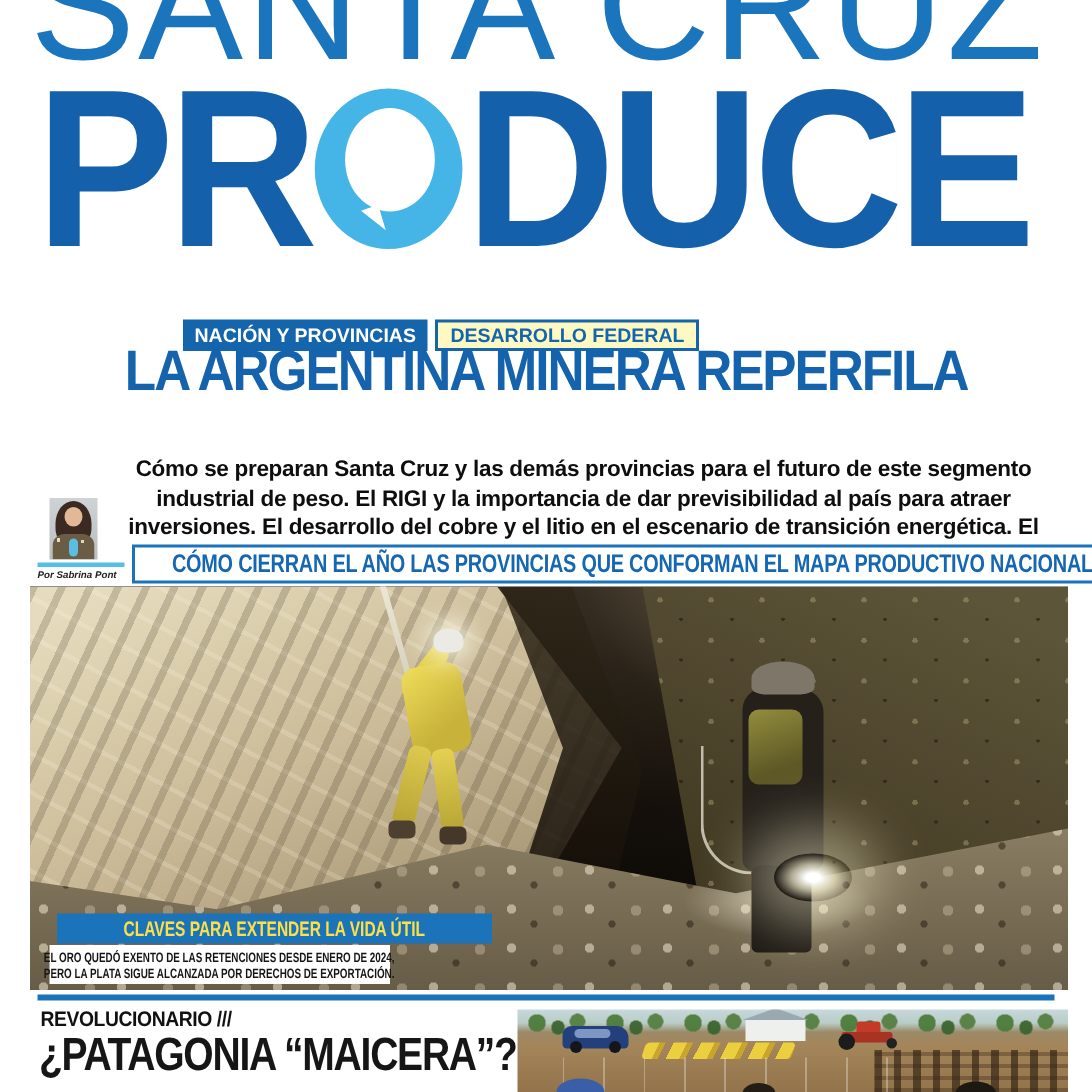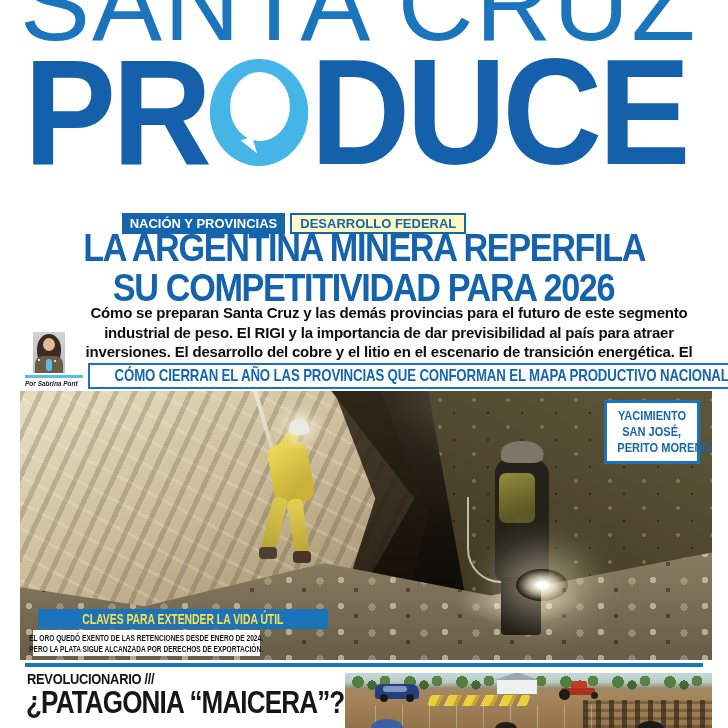--- a/index.html
+++ b/index.html
@@ -330,21 +330,20 @@
   </div>
 
 
   <div class="tags-row">
     <span class="tag tag-solid">NACIÓN Y PROVINCIAS</span>
     <span class="tag tag-outline">DESARROLLO FEDERAL</span>
   </div>
 
   <div class="headline">
     <div><span>LA ARGENTINA MINERA REPERFILA</span></div>
-    <div><span>SU COMPETITIVIDAD PARA 2026</span></div>
   </div>
 
   <div class="lede">Cómo se preparan Santa Cruz y las demás provincias para el futuro de este segmento industrial de peso. El RIGI y la importancia de dar previsibilidad al país para atraer inversiones. El desarrollo del cobre y el litio en el escenario de transición energética. El avance de Mendoza.</div>
 
   <div class="author">
     <div class="avatar">
       <span class="hair"></span>
       <span class="face"></span>
       <span class="top"></span>
       <span class="mic"></span>
@@ -377,25 +376,20 @@
 
     <div class="miner2">
       <div class="cable"></div>
       <div class="body"></div>
       <div class="vest"></div>
       <div class="legs"></div>
       <div class="helmet"></div>
     </div>
     <div class="worklight"></div>
 
-    <div class="loc-label">
-      <div><span>YACIMIENTO</span></div>
-      <div><span>SAN JOSÉ,</span></div>
-      <div><span>PERITO MORENO</span></div>
-    </div>
 
     <div class="caption-kicker">
       <span>CLAVES PARA EXTENDER LA VIDA ÚTIL</span>
     </div>
     <div class="caption-box">
       <div>EL ORO QUEDÓ EXENTO DE LAS RETENCIONES DESDE ENERO DE 2024,</div>
       <div>PERO LA PLATA SIGUE ALCANZADA POR DERECHOS DE EXPORTACIÓN.</div>
     </div>
   </div>
 

